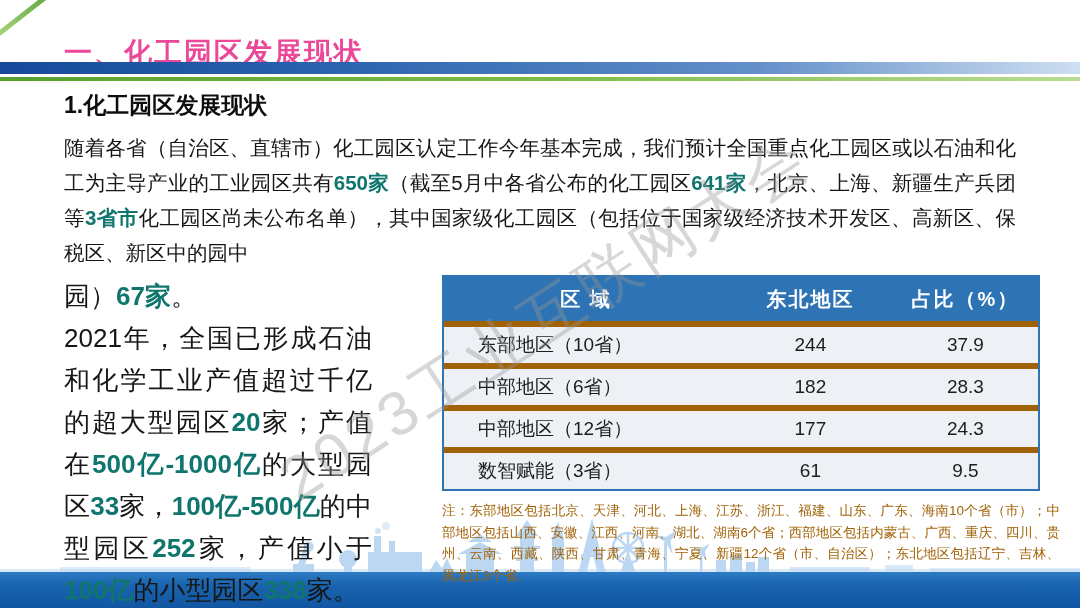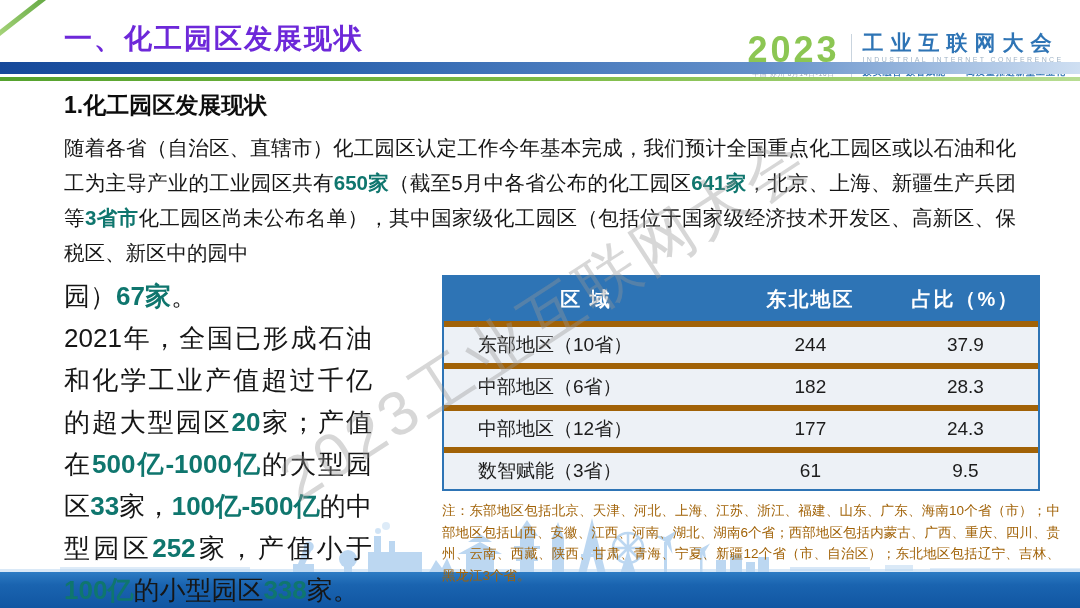--- a/index.html
+++ b/index.html
@@ -11,22 +11,22 @@
   }
   .slide { position:absolute; inset:0; }
 
   
   .corner-accent {
     position:absolute; left:-10px; top:14px; width:62px; height:5px;
     background:linear-gradient(90deg,#9ed06d,#54a02f);
     transform:rotate(-38deg); border-radius:2px; opacity:.9;
   }
   .section-title {
-    position:absolute; left:64px; top:20px;
-    font-size:28px; font-weight:bold; color:#6d28d9; letter-spacing:2px;
+    position:absolute; left:64px; top:34px;
+    font-size:28px; font-weight:bold; color:#ec4899; letter-spacing:2px;
   }
   .logo { position:absolute; right:14px; top:32px; display:flex; align-items:center; }
   .logo-left { text-align:center; padding-right:10px; }
   .logo-year { font-size:36px; font-weight:bold; color:#8CC653; letter-spacing:3px; line-height:34px; }
   .logo-venue { font-size:7px; color:#9aa7b4; margin-top:2px; letter-spacing:.5px; }
   .logo-divider { width:1px; height:44px; background:#c9d4de; margin:0 10px 0 2px; }
   .logo-right { text-align:left; }
   .logo-cn { font-size:21px; font-weight:bold; color:#2E74B5; letter-spacing:7px; line-height:22px; }
   .logo-en { font-size:7px; color:#9fb3c6; letter-spacing:2.4px; margin-top:2px; }
   .logo-slogan { font-size:9px; font-weight:bold; color:#2E74B5; letter-spacing:1px; margin-top:3px; }
@@ -87,32 +87,20 @@
 </style>
 </head>
 <body>
 
 <div class="slide">
 
   <div class="corner-accent"></div>
 
   <div class="section-title">一、化工园区发展现状</div>
 
-  <div class="logo">
-    <div class="logo-left">
-      <div class="logo-year">2023</div>
-      <div class="logo-venue">中国·苏州  6月14日-16日</div>
-    </div>
-    <div class="logo-divider"></div>
-    <div class="logo-right">
-      <div class="logo-cn">工业互联网大会</div>
-      <div class="logo-en">INDUSTRIAL INTERNET CONFERENCE</div>
-      <div class="logo-slogan">数实融合 数智赋能——高质量推进新型工业化</div>
-    </div>
-  </div>
 
   <div class="bar-blue"></div>
   <div class="bar-green"></div>
 
   <div class="content">
     <div class="heading">1.化工园区发展现状</div>
     <p class="para-top"><span>随着各省（自治区、直辖市）化工园区认定工作今年基本完成，我们预计全国重点化工园区或以石油和化工为主导产业的工业园区共有</span><span class="em">650家</span><span>（截至5月中各省公布的化工园区</span><span class="em">641家</span><span>，北京、上海、新疆生产兵团等</span><span class="em">3省市</span><span>化工园区尚未公布名单），其中国家级化工园区（包括位于国家级经济技术开发区、高新区、保税区、新区中的园中</span></p>
     <div class="cols">
       <div class="left-col">
         <p><span>园）</span><span class="em">67家</span><span>。</span></p>

